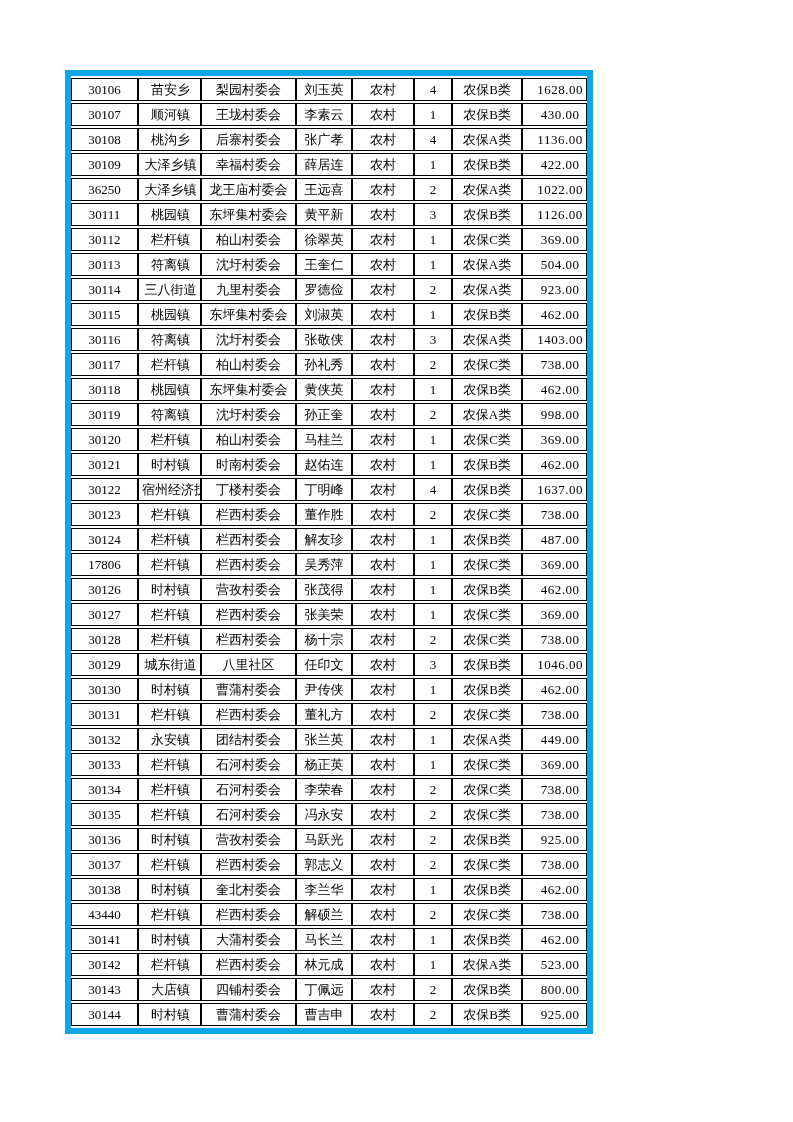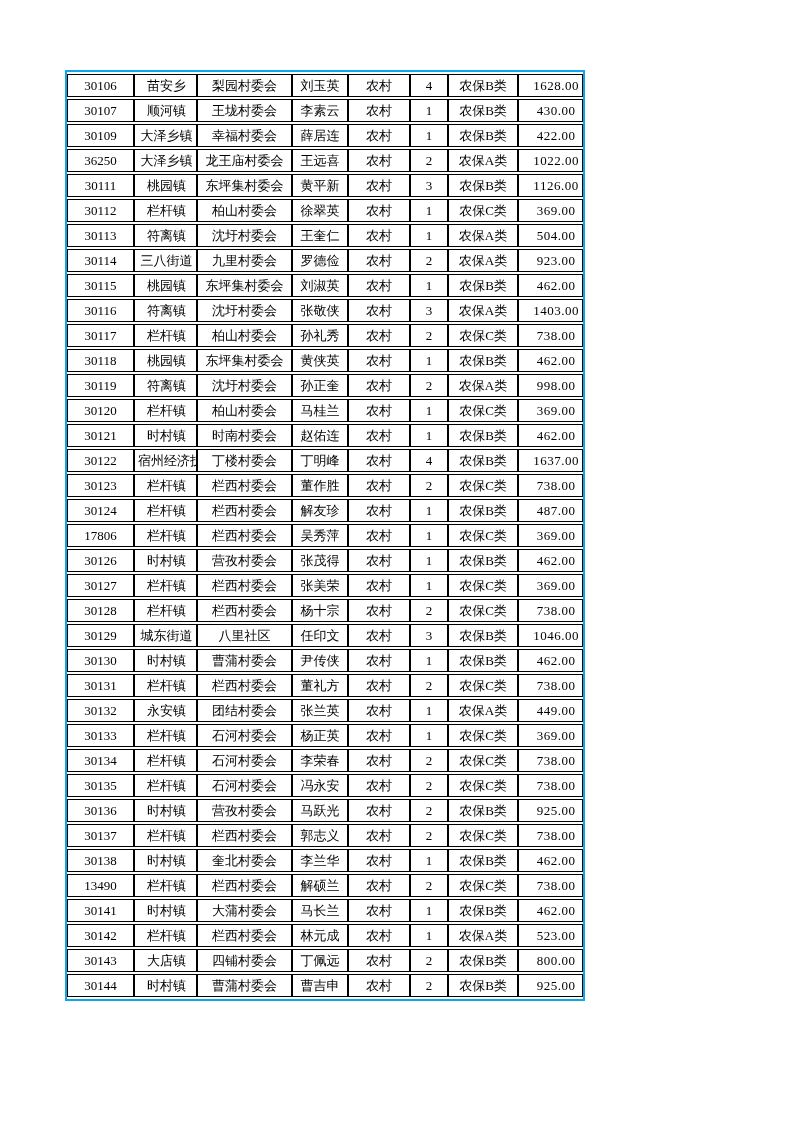--- a/index.html
+++ b/index.html
@@ -15,21 +15,21 @@
     color: #000000;
     overflow: hidden;
   }
   table.records {
     position: absolute;
     left: 65px; top: 70px;
     width: 520px;
     table-layout: fixed;
     border-collapse: separate;
     border-spacing: 0 2px;
-    border: 2px solid #0ea5e9;
+    border: 6px solid #0ea5e9;
     background: #ffffff;
   }
   table.records td {
     box-sizing: border-box;
     height: 23px;
     border: 1px solid #000000;
     font-size: 13px;
     line-height: 20px;
     overflow: hidden;
     white-space: nowrap;
@@ -76,20 +76,30 @@
     <td class="c-id">30107</td>
     <td class="c-town">顺河镇</td>
     <td class="c-village">王垅村委会</td>
     <td class="c-name">李素云</td>
     <td class="c-type">农村</td>
     <td class="c-count">1</td>
     <td class="c-category">农保B类</td>
     <td class="c-amount">430.00</td>
   </tr>
         <tr>
+    <td class="c-id">30108</td>
+    <td class="c-town">桃沟乡</td>
+    <td class="c-village">后寨村委会</td>
+    <td class="c-name">张广孝</td>
+    <td class="c-type">农村</td>
+    <td class="c-count">4</td>
+    <td class="c-category">农保A类</td>
+    <td class="c-amount">1136.00</td>
+  </tr>
+        <tr>
     <td class="c-id">30109</td>
     <td class="c-town">大泽乡镇</td>
     <td class="c-village">幸福村委会</td>
     <td class="c-name">薛居连</td>
     <td class="c-type">农村</td>
     <td class="c-count">1</td>
     <td class="c-category">农保B类</td>
     <td class="c-amount">422.00</td>
   </tr>
         <tr>
@@ -376,21 +386,21 @@
     <td class="c-id">30138</td>
     <td class="c-town">时村镇</td>
     <td class="c-village">奎北村委会</td>
     <td class="c-name">李兰华</td>
     <td class="c-type">农村</td>
     <td class="c-count">1</td>
     <td class="c-category">农保B类</td>
     <td class="c-amount">462.00</td>
   </tr>
         <tr>
-    <td class="c-id">13490</td>
+    <td class="c-id">43440</td>
     <td class="c-town">栏杆镇</td>
     <td class="c-village">栏西村委会</td>
     <td class="c-name">解硕兰</td>
     <td class="c-type">农村</td>
     <td class="c-count">2</td>
     <td class="c-category">农保C类</td>
     <td class="c-amount">738.00</td>
   </tr>
         <tr>
     <td class="c-id">30141</td>

